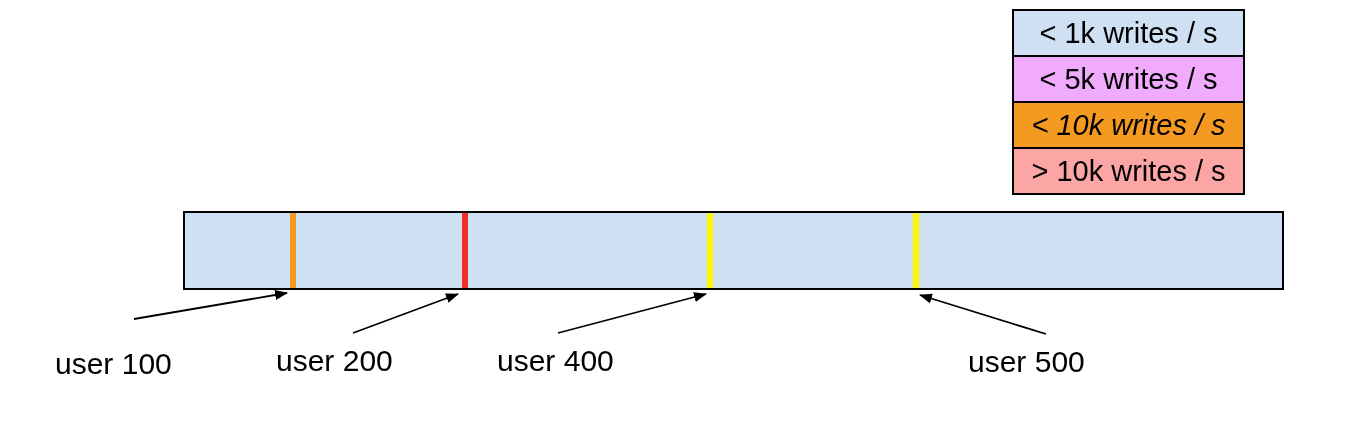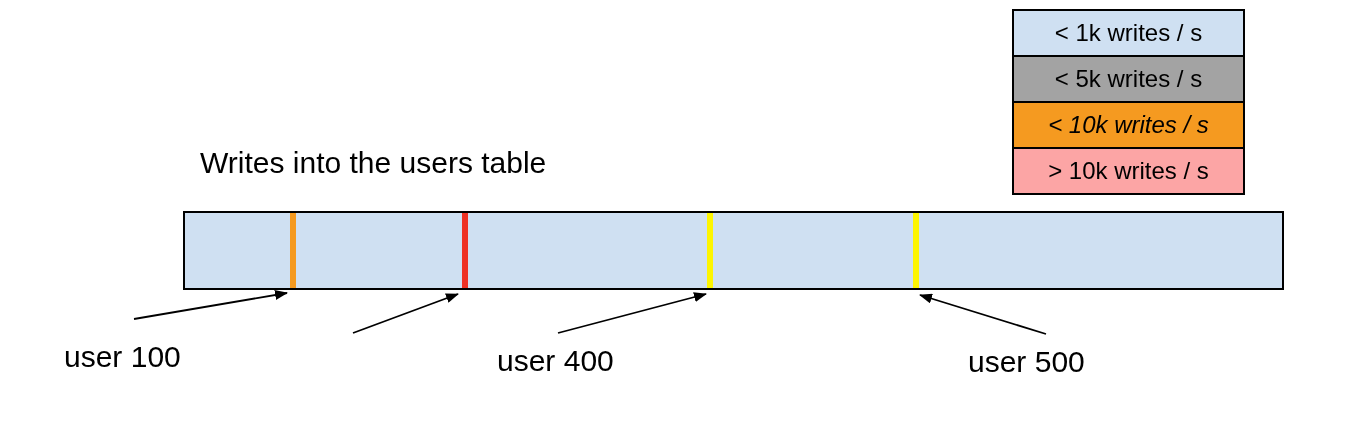--- a/index.html
+++ b/index.html
@@ -51,51 +51,50 @@
     pointer-events: none;
   }
 
   .user-label {
     position: absolute;
     font-size: 30px;
     line-height: 34px;
     color: #000000;
     white-space: nowrap;
   }
-  .user-label.u0 { left: 55px;  top: 340px; margin-left: 9px; }
+  .user-label.u0 { left: 55px;  top: 347px; }
   .user-label.u1 { left: 276px; top: 344px; }
   .user-label.u2 { left: 497px; top: 344px; }
   .user-label.u3 { left: 968px; top: 345px; }
 
   .legend {
     position: absolute;
     left: 1012px;
     top: 9px;
     width: 233px;
   }
   .legend-row {
     width: 100%;
     height: 48px;
     margin-top: -2px;
     border: 2px solid #000000;
     display: flex;
     align-items: center;
     justify-content: center;
-    font-size: 24px;
+    font-size: 29px;
     color: #000000;
     white-space: nowrap;
   }
   .legend-row:first-child { margin-top: 0; }
 </style>
 </head>
 <body>
 
 <div class="canvas">
 
-  <div class="diagram-title">Writes into the users table</div>
 
   <div class="users-bar" style="background: rgb(207, 224, 242);">
     <div class="stripe" style="left: 9.8%; background: rgb(245, 154, 32);"></div>
     <div class="stripe" style="left: 25.5%; background: rgb(238, 49, 36);"></div>
     <div class="stripe" style="left: 47.9%; background: rgb(253, 245, 2);"></div>
     <div class="stripe" style="left: 66.6%; background: rgb(253, 245, 2);"></div>
   </div>
 
   <svg class="arrow-layer" width="1350" height="422" viewBox="0 0 1350 422" xmlns="http://www.w3.org/2000/svg">
     <defs>
@@ -103,28 +102,29 @@
         <path d="M0,0 L13,5 L0,10 z" fill="#000000"></path>
       </marker>
     </defs>
     <line x1="134" y1="319" x2="287" y2="293" stroke="#000000" stroke-width="1.8" marker-end="url(#arrowhead)"></line>
     <line x1="353" y1="333" x2="458" y2="294" stroke="#000000" stroke-width="1.8" marker-end="url(#arrowhead)"></line>
     <line x1="558" y1="333" x2="706" y2="294" stroke="#000000" stroke-width="1.8" marker-end="url(#arrowhead)"></line>
     <line x1="1046" y1="334" x2="920" y2="295" stroke="#000000" stroke-width="1.8" marker-end="url(#arrowhead)"></line>
   </svg>
 
   <div class="user-label u0">user 100</div>
+  <div class="user-label u1">user 200</div>
   <div class="user-label u2">user 400</div>
   <div class="user-label u3">user 500</div>
 
   <div class="legend">
     <div class="legend-row" style="background: rgb(207, 224, 242);">
       <span>&lt; 1k writes / s</span>
     </div>
-    <div class="legend-row" style="background: #a3a3a3; justify-content: center;">
+    <div class="legend-row" style="background: #f0abfc; justify-content: center;">
       <span>&lt; 5k writes / s</span>
     </div>
     <div class="legend-row" style="background: rgb(245, 154, 32); font-style: italic;">
       <span>&lt; 10k writes / s</span>
     </div>
     <div class="legend-row" style="background: #fca5a5;">
       <span>&gt; 10k writes / s</span>
     </div>
   </div>
 

